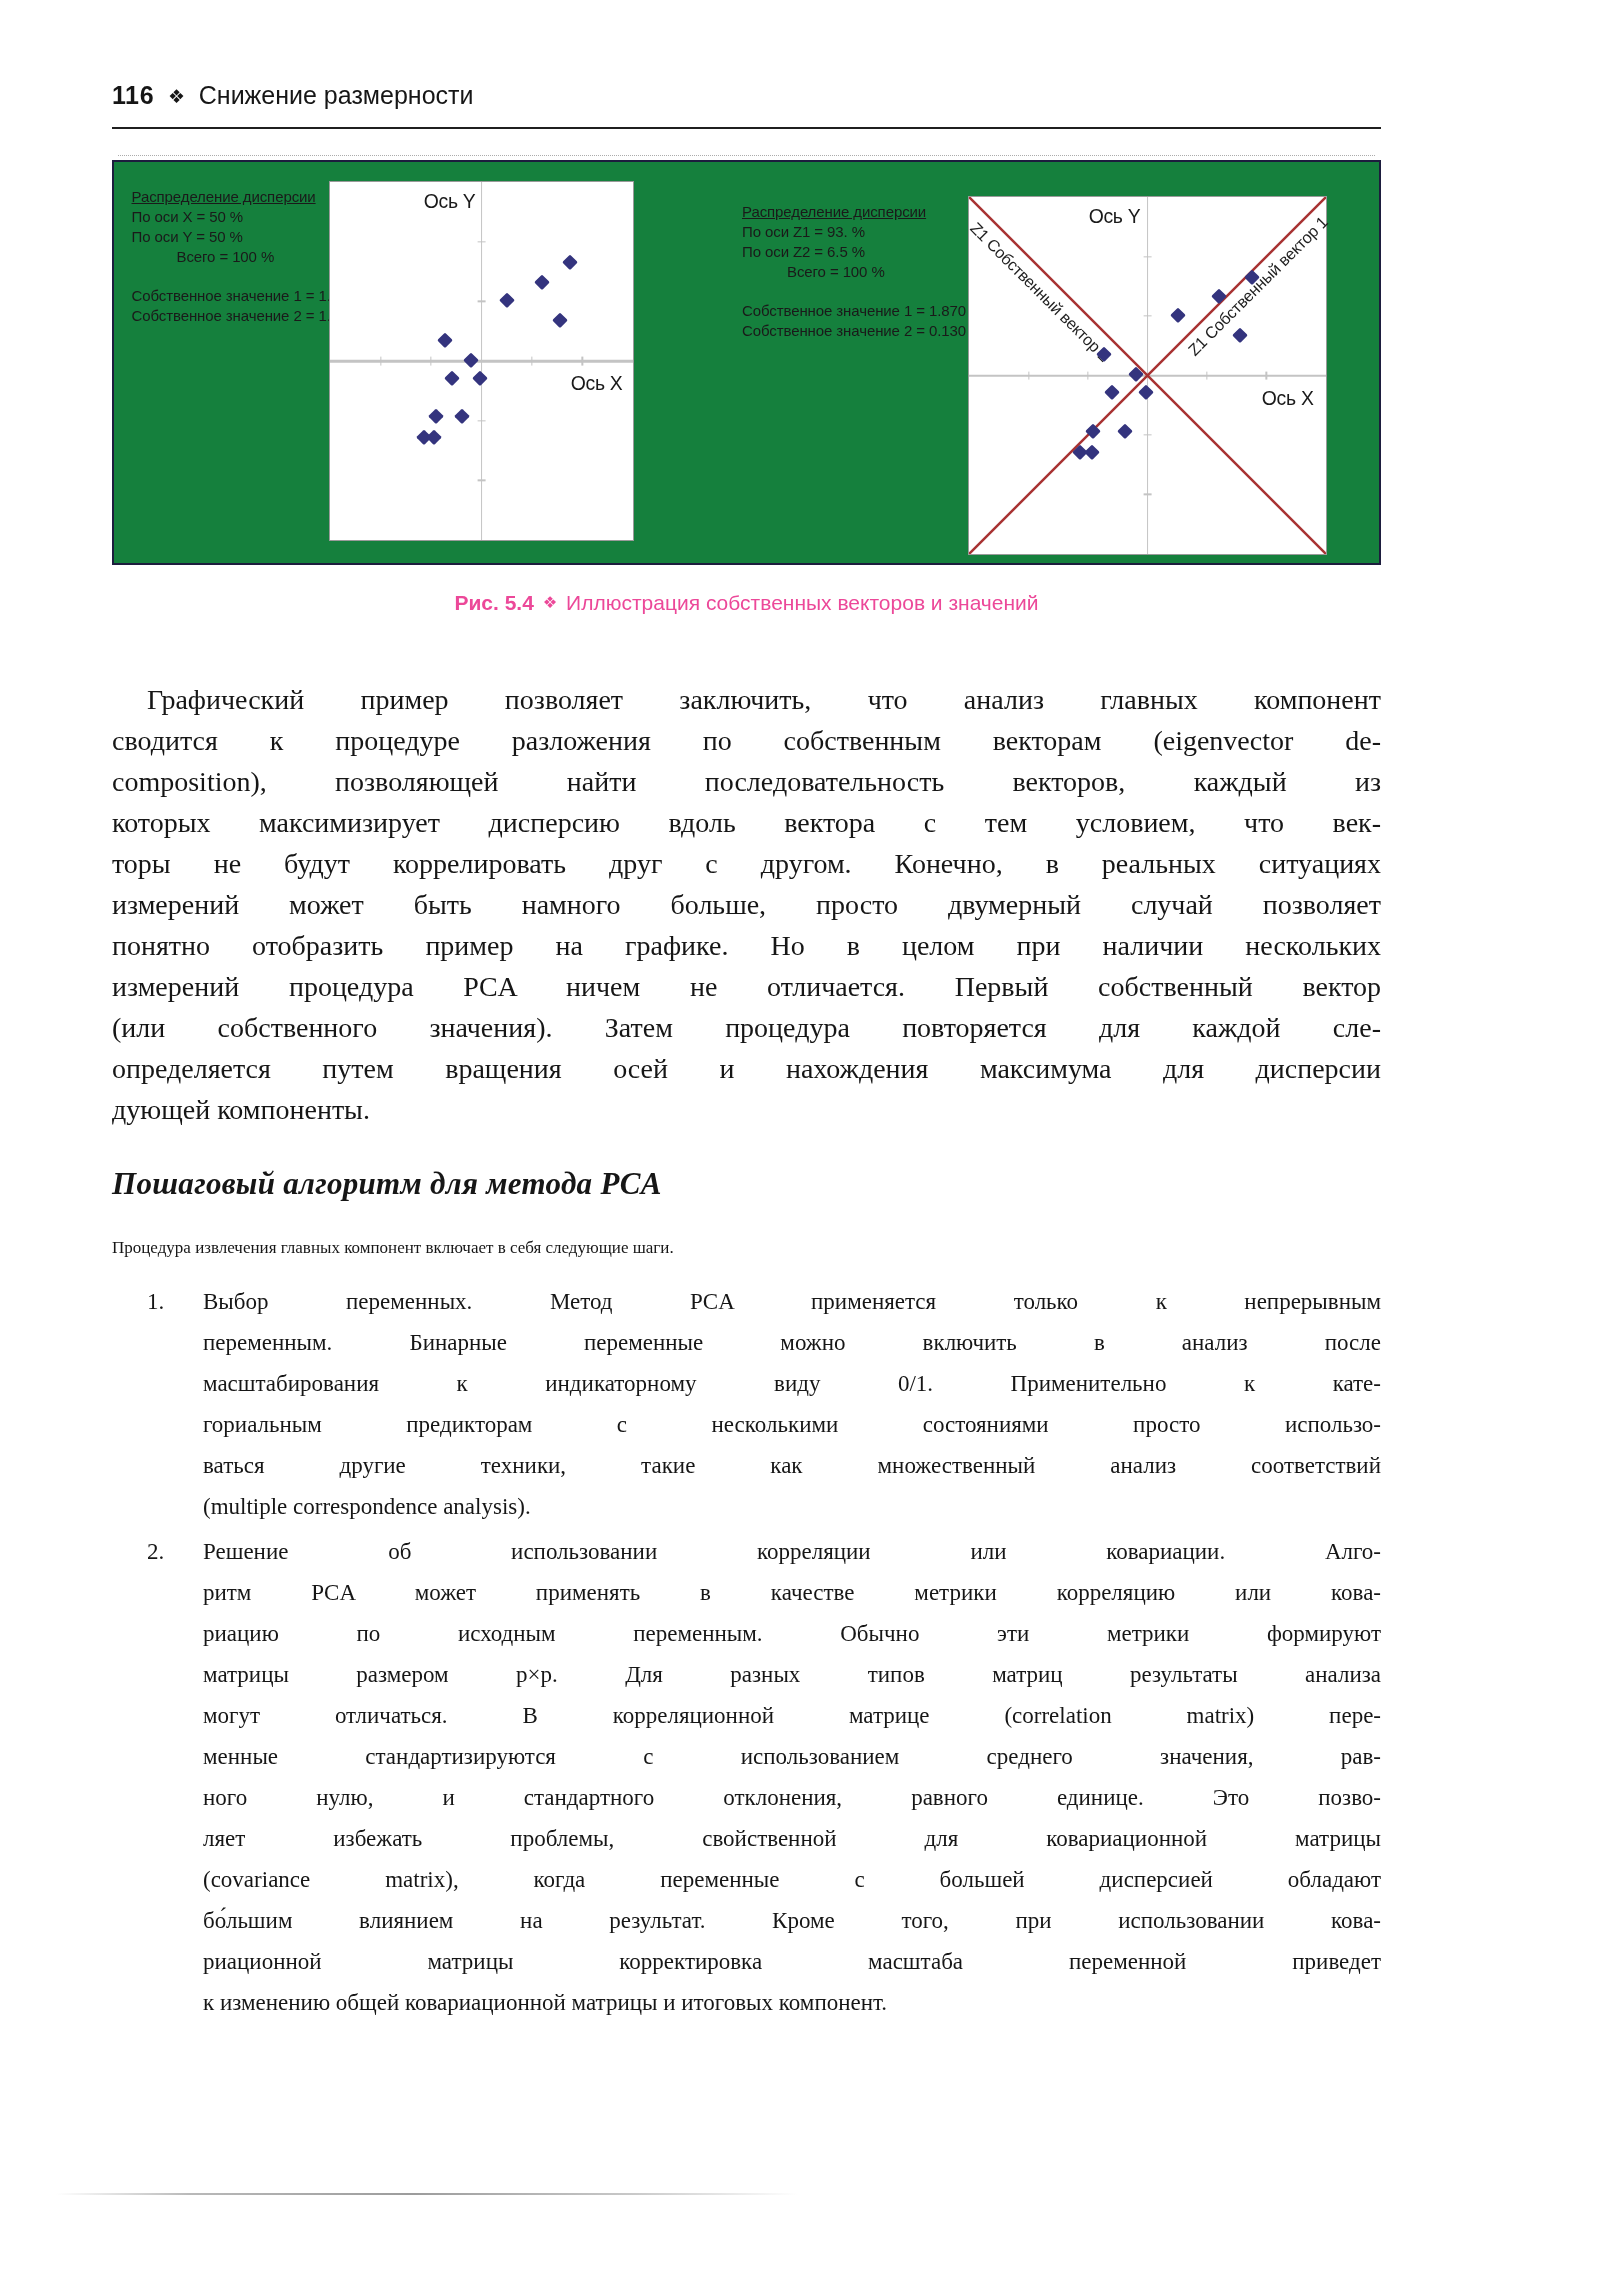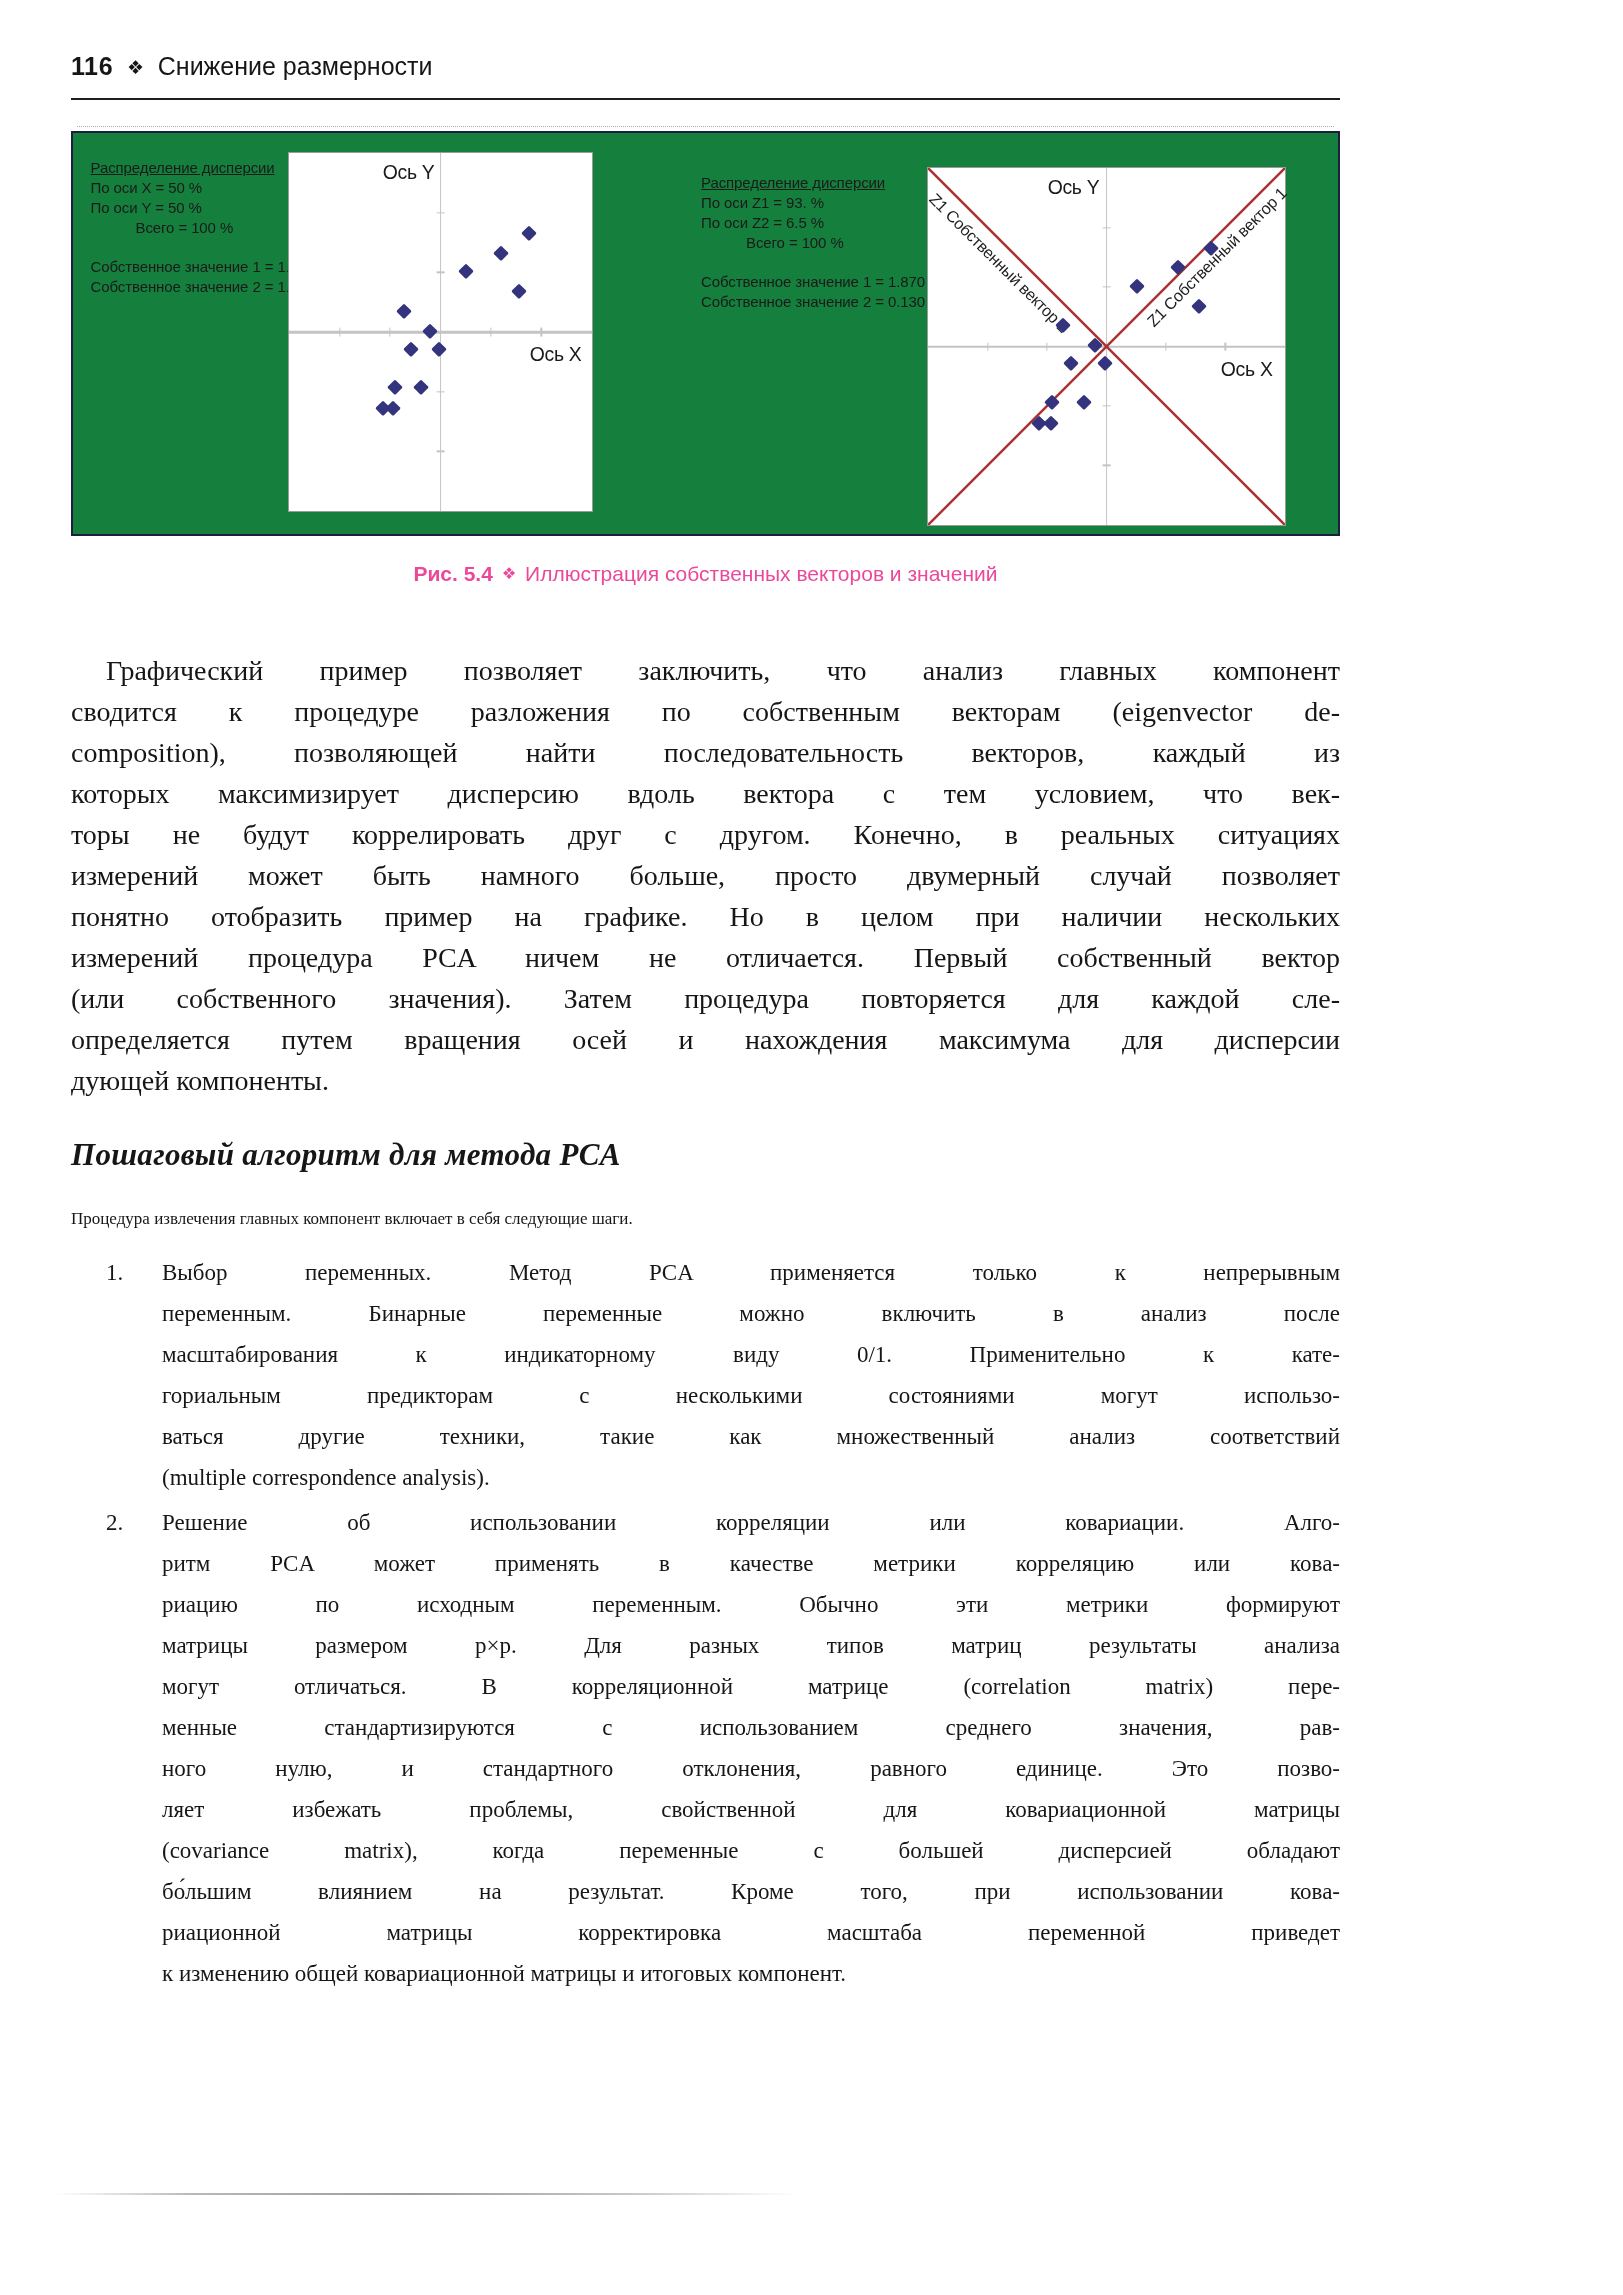--- a/index.html
+++ b/index.html
@@ -5,22 +5,22 @@
   html,body{margin:0;padding:0;background:#ffffff;}
   body{
     position:relative;
     width:1623px;height:2295px;
     overflow:hidden;
     font-family:"Liberation Serif","DejaVu Serif",serif;
     color:#161616;
   }
   .content{
     position:relative;
-    margin:0 71px;
-    padding-top:52px;
+    margin:0 112px;
+    padding-top:81px;
     width:1269px;
   }
   
   .runhead{
     font-family:"Liberation Sans","DejaVu Sans",sans-serif;
     display:flex;align-items:baseline;gap:13.8px;
     font-size:25px;line-height:29px;
     padding-bottom:15px;
     border-bottom:2.5px solid #1f1f1f;
   }
@@ -230,21 +230,21 @@
 
   <div class="intro">Процедура извлечения главных компонент включает в себя следующие шаги.</div>
 
   <div class="steps">
     <div class="list-item">
       <span class="num">1.</span>
       <div>
           <div class="tline"><span class="rb">Выбор переменных</span><span>. Метод PCA применяется только к непрерывным</span></div>
           <div class="tline"><span>переменным. Бинарные переменные можно включить в анализ после</span></div>
           <div class="tline"><span>масштабирования к индикаторному виду 0/1. Применительно к кате-</span></div>
-          <div class="tline"><span>гориальным предикторам с несколькими состояниями могут использо-</span></div>
+          <div class="tline"><span>гориальным предикторам с несколькими состояниями просто использо-</span></div>
           <div class="tline"><span>ваться другие техники, такие как </span><span class="ri">множественный анализ соответствий</span></div>
           <div class="tline tlast"><span>(multiple correspondence analysis).</span></div>
         </div>
     </div>
     <div class="list-item">
       <span class="num">2.</span>
       <div>
           <div class="tline"><span class="rb">Решение об использовании корреляции или ковариации</span><span>. Алго-</span></div>
           <div class="tline"><span>ритм PCA может применять в качестве метрики корреляцию или кова-</span></div>
           <div class="tline"><span>риацию по исходным переменным. Обычно эти метрики формируют</span></div>

